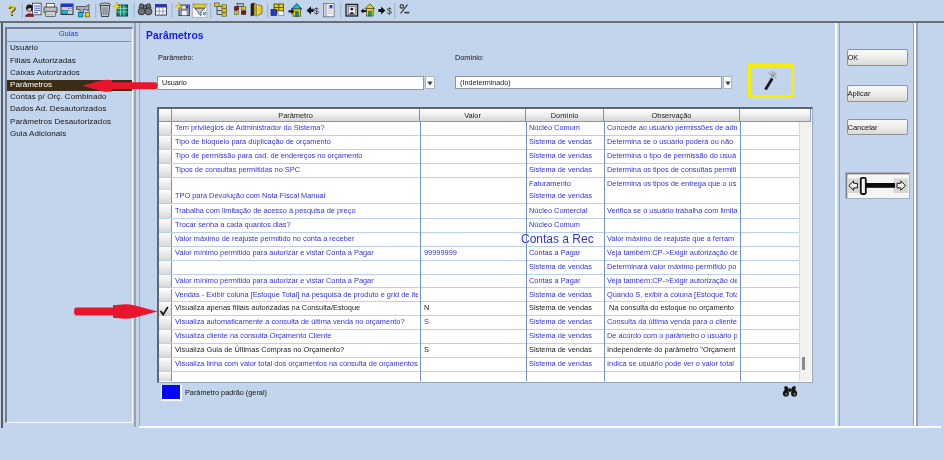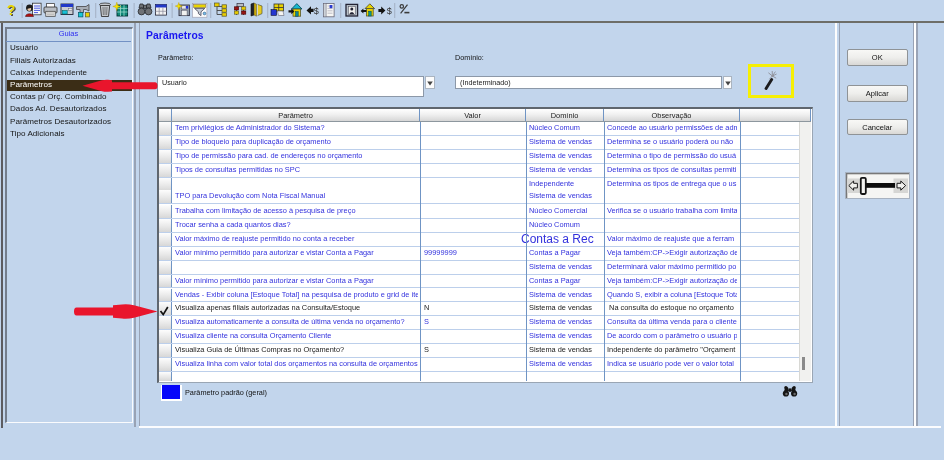--- a/index.html
+++ b/index.html
@@ -3,51 +3,51 @@
 *{margin:0;padding:0;box-sizing:border-box}
 html,body{width:944px;height:460px}
 body{position:relative;background:#c2d5ec;font-family:"Liberation Sans",sans-serif;overflow:hidden}
 .a{position:absolute}
 .row{position:absolute;left:159px;width:640px;height:13.85px;border-bottom:1px solid #bccfeb;background:#fff}
 .sel{position:absolute;left:0;top:0;width:13px;height:12.85px;background:linear-gradient(#fdfdfd,#e9e9e9 55%,#d7d7d7);border-right:1px solid #6f94c4}
 .ct{position:absolute;top:0;height:12.85px;line-height:12.9px;white-space:nowrap;overflow:hidden}
 .b{color:#3231dd}
 .k{color:#1a1a1a}
 .hcell{position:absolute;top:108.5px;height:13.5px;background:linear-gradient(#ffffff,#efefef 45%,#d2d2d2);border-right:1px solid #6f94c4;color:#1b1b1b;font-size:7.4px;text-align:center;line-height:14.5px}
-.btn{position:absolute;left:846.5px;width:61.5px;height:16.5px;background:linear-gradient(#f8f8f6,#eeeeec 50%,#d9d8d5);border:1px solid #8f9396;border-radius:2px;color:#111;font-size:7.5px;text-align:center;line-height:15.5px}
+.btn{position:absolute;left:846.5px;width:61.5px;height:16.5px;background:linear-gradient(#f8f8f6,#eeeeec 50%,#d9d8d5);border:1px solid #8f9396;border-radius:2px;color:#111;font-size:7.5px;text-align:left;line-height:15.5px}
 </style></head><body>
 
 <div class="a" style="left:0;top:21px;width:944px;height:2px;background:#6e6e68"></div>
 <div class="a" style="left:1px;top:23px;width:2px;height:405px;background:#5c5c60"></div>
 <div class="a" style="left:134px;top:23px;width:1.5px;height:404px;background:#98a2b4"></div>
 <div class="a" style="left:138.5px;top:23px;width:1.5px;height:404px;background:#98a2b4"></div>
 <div class="a" style="left:834.5px;top:23px;width:2px;height:404px;background:#fdfdfd"></div>
 <div class="a" style="left:838.5px;top:23px;width:1.5px;height:404px;background:#98a2b4"></div>
 <div class="a" style="left:913px;top:23px;width:1.3px;height:404px;background:#98a2b4"></div>
 <div class="a" style="left:914.3px;top:23px;width:2px;height:404px;background:#fdfdfd"></div>
 <div class="a" style="left:916.3px;top:23px;width:1.5px;height:404px;background:#9aa4b6"></div>
 <div class="a" style="left:139px;top:426px;width:802px;height:2.4px;background:#fbfcfe"></div>
 <div class="a" style="left:5px;top:26.5px;width:128px;height:396px;border-top:2px solid #747e8c;border-left:2px solid #747e8c;border-right:1.6px solid #fafbfd;border-bottom:1.6px solid #fafbfd"></div>
 <div class="a" style="left:5px;top:27px;width:127px;text-align:center;color:#2e2ef0;font-size:7.5px;line-height:14.5px">Guias</div>
 <div class="a" style="left:6px;top:41px;width:125px;height:1px;background:#7291c4"></div>
 <div class="a" style="left:6.5px;top:79.5px;width:125px;height:11px;background:#3b2d16"></div>
 <div class="a" style="left:10px;top:42.3px;font-size:8.05px;line-height:12.2px;letter-spacing:0.05px">
     <div style="color:#151515">Usuário</div>
     <div style="color:#151515">Filiais Autorizadas</div>
-    <div style="color:#151515">Caixas Independente</div>
+    <div style="color:#151515">Caixas Autorizados</div>
     <div style="color:#fff">Parâmetros</div>
     <div style="color:#151515">Contas p/ Orç. Combinado</div>
     <div style="color:#151515">Dados Ad. Desautorizados</div>
     <div style="color:#151515">Parâmetros Desautorizados</div>
-    <div style="color:#151515">Tipo Adicionais</div>
+    <div style="color:#151515">Guia Adicionais</div>
   </div>
 <div class="a" style="left:146px;top:30.2px;font-size:10.3px;font-weight:bold;color:#1a16f0;letter-spacing:0.1px">Parâmetros</div>
 <div class="a" style="left:158px;top:53px;font-size:7.2px;color:#111">Parâmetro:</div>
 <div class="a" style="left:455px;top:53px;font-size:7.2px;color:#111">Domínio:</div>
-<div class="a" style="left:157px;top:76px;width:266.5px;height:21px;background:#fff;border:1px solid #8c98a8;font-size:7.2px;color:#222;line-height:12.5px;padding-left:4px">Usuario</div>
+<div class="a" style="left:157px;top:76px;width:266.5px;height:14px;background:#fff;border:1px solid #8c98a8;font-size:7.2px;color:#222;line-height:12.5px;padding-left:4px">Usuario</div>
 <div class="a" style="left:425px;top:76px;width:9.5px;height:13.4px;background:#fcfcfc;border:1px solid #aab4c0"></div>
 <svg class="a" style="left:425px;top:76px" width="10" height="14">
     <polygon points="2.2,5.5 7.8,5.5 5,9.5" fill="#444"></polygon>
   </svg>
 <div class="a" style="left:455px;top:76px;width:266.5px;height:13.4px;background:#fff;border:1px solid #8c98a8;font-size:7.2px;color:#222;line-height:12.5px;padding-left:4px">(Indeterminado)</div>
 <div class="a" style="left:722.5px;top:76px;width:9.5px;height:13.4px;background:#fcfcfc;border:1px solid #aab4c0"></div>
 <svg class="a" style="left:722.5px;top:76px" width="10" height="14">
     <polygon points="2.2,5.5 7.8,5.5 5,9.5" fill="#444"></polygon>
   </svg>
 <div class="a" style="left:748px;top:64px;width:46px;height:34px;border:3.6px solid #f6ef04"></div>
@@ -92,21 +92,21 @@
     <div class="ct b" style="left:448px;width:129.5px;font-size:7.4px">Determina o tipo de permissão do usuá</div>
   </div>
 <div class="row" style="top:163.85px">
     <div class="sel"></div>
     <div class="ct b" style="left:16px;width:243px;font-size:7.4px">Tipos de consultas permitidas no SPC</div>
     <div class="ct b" style="left:370px;width:73px;font-size:7.4px">Sistema de vendas</div>
     <div class="ct b" style="left:448px;width:129.5px;font-size:7.4px">Determina os tipos de consultas permiti</div>
   </div>
 <div class="row" style="top:177.70px">
     <div class="sel"></div>
-    <div class="ct b" style="left:370px;width:73px;font-size:7.4px">Independente</div>
+    <div class="ct b" style="left:370px;width:73px;font-size:7.4px">Faturamento</div>
     <div class="ct b" style="left:448px;width:129.5px;font-size:7.4px">Determina os tipos de entrega que o us</div>
   </div>
 <div class="row" style="top:190px">
     <div class="sel"></div>
     <div class="ct b" style="left:16px;width:243px;font-size:7.4px">TPO para Devolução com Nota Fiscal Manual</div>
     <div class="ct b" style="left:370px;width:73px;font-size:7.4px">Sistema de vendas</div>
   </div>
 <div class="row" style="top:205.40px">
     <div class="sel"></div>
     <div class="ct b" style="left:16px;width:243px;font-size:7.4px">Trabalha com limitação de acesso à pesquisa de preço</div>

